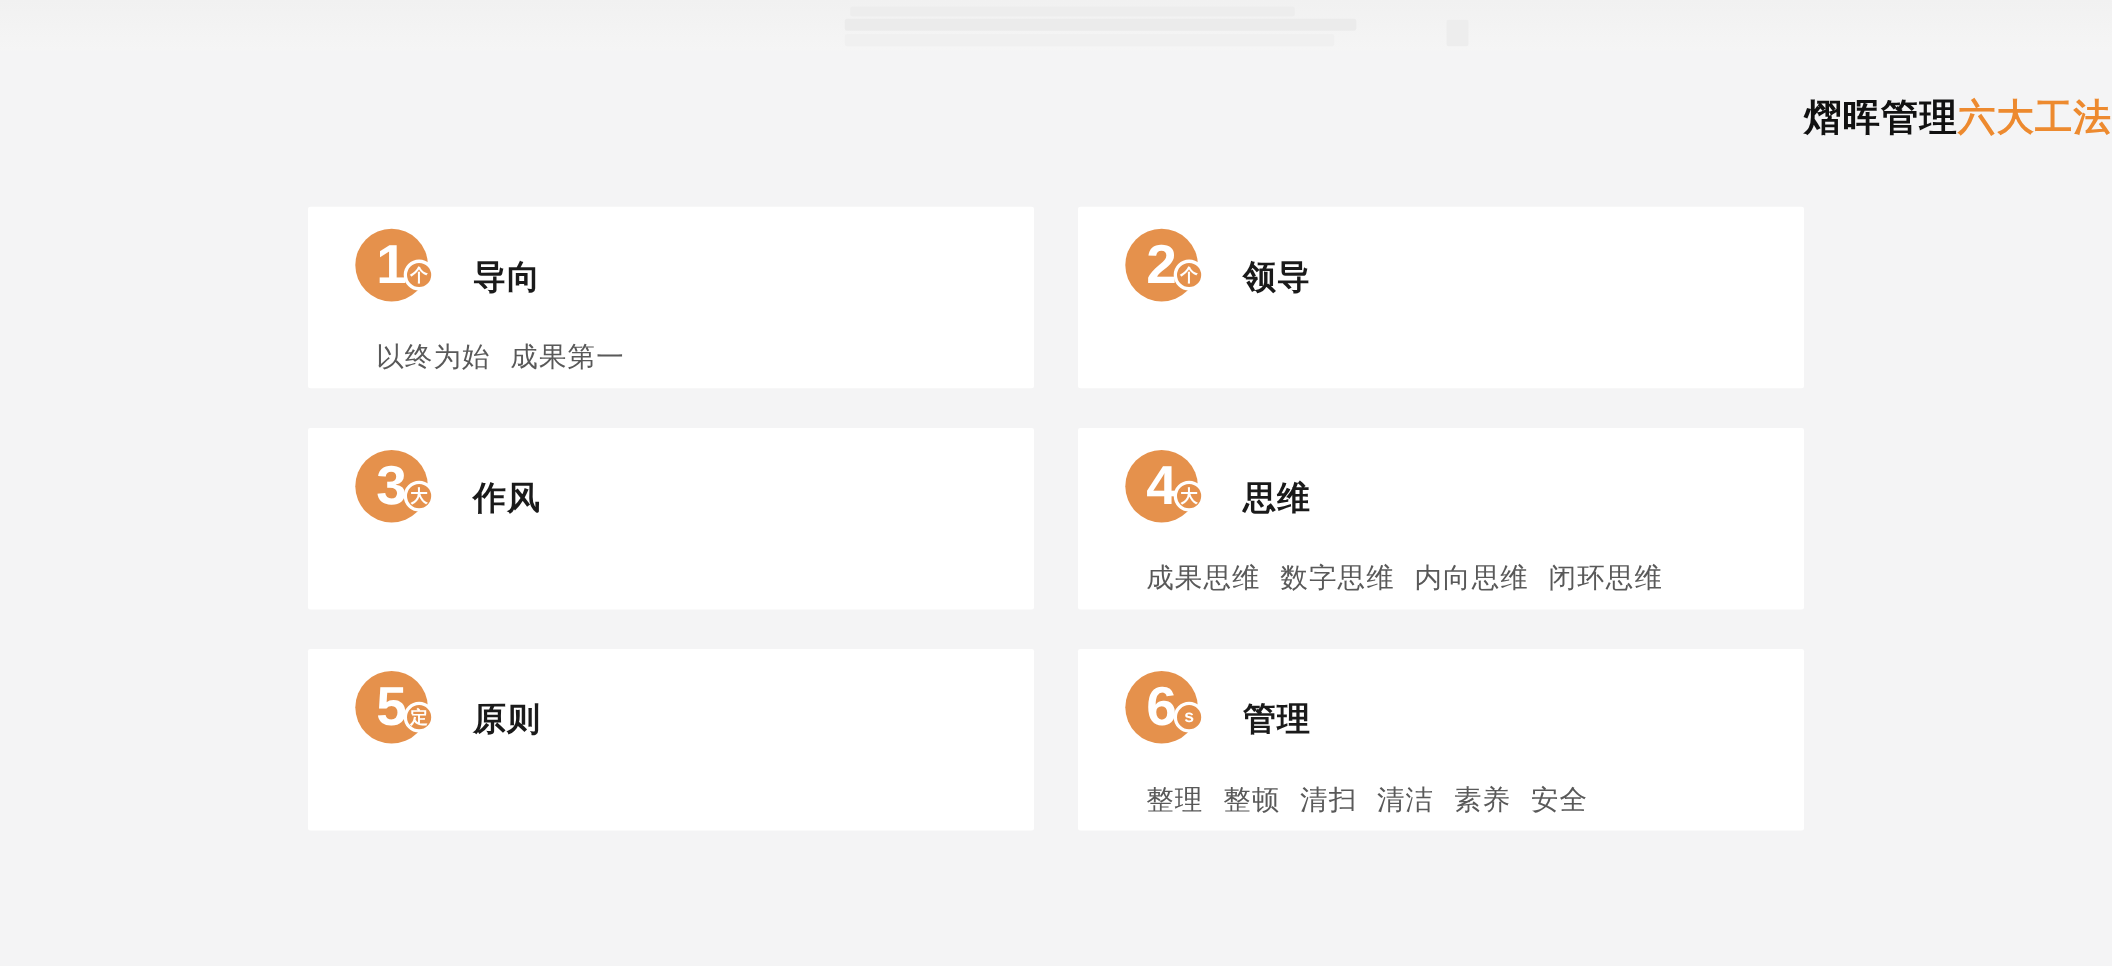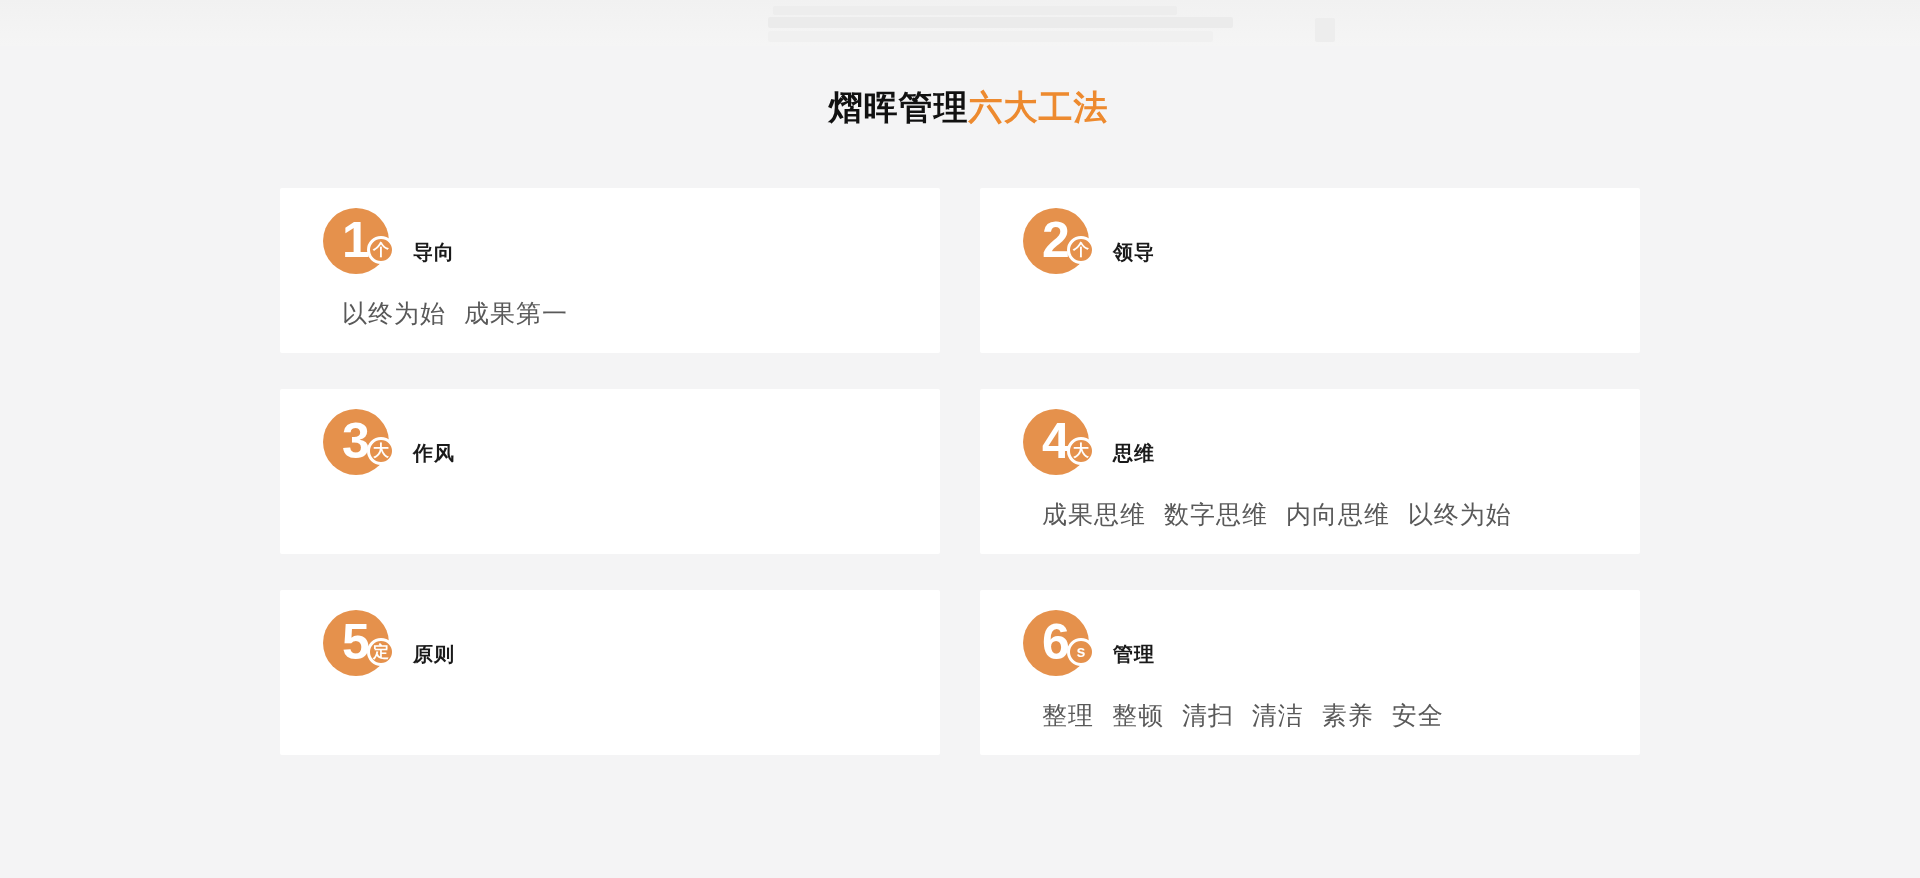--- a/index.html
+++ b/index.html
@@ -18,21 +18,21 @@
     background: linear-gradient(#f1f1f1, #f5f5f5);
   }
   .ghost-bar { position: absolute; border-radius: 2px; }
   .ghost-bar.b1 { left: 773px; top: 6px;  width: 404px; height: 9px;  background: #ededed; }
   .ghost-bar.b2 { left: 768px; top: 17px; width: 465px; height: 11px; background: #ebebeb; }
   .ghost-bar.b3 { left: 768px; top: 31px; width: 445px; height: 11px; background: #f0f0f0; }
   .ghost-bar.b4 { left: 1315px; top: 18px; width: 20px; height: 24px; background: #ededed; }
 
   .page-title {
     padding-top: 84px;
-    text-align: center;
+    text-align: right;
     font-size: 34px;
     font-weight: 700;
     line-height: 46px;
     letter-spacing: 1px;
     color: var(--heading, #111);
     padding-left: 17px;
   }
   .page-title .accent { color: var(--accent, #ed8a2f); }
 
   .methods-grid {
@@ -79,30 +79,30 @@
     width: 28px; height: 28px;
     border-radius: 50%;
     background: var(--badge, #e5914c);
     border: 3px solid #fff;
     display: flex; align-items: center; justify-content: center;
     color: #fff;
     font-size: 16px;
     font-weight: 700;
   }
   .card-title {
-    margin-left: 8px;
+    margin-left: 25px;
     margin-top: 22px;
-    font-size: 20px;
+    font-size: 30px;
     font-weight: 700;
     color: var(--title, #1a1a1a);
     letter-spacing: 1px;
     font-family: Liberation Mono, monospace;
   }
   .card-desc {
-    margin: 23px 60px 0 62px;
+    margin: 34px 60px 0 62px;
     font-size: 25px;
     color: var(--desc, #595959);
     letter-spacing: 1px;
     word-spacing: 10px;
     white-space: nowrap;
   }
 </style>
 </head>
 <body>
 
@@ -164,21 +164,21 @@
       <div class="badge">
         <div class="badge-big">
           <span class="badge-num">4</span>
         </div>
         <div class="badge-small">
           <span>大</span>
         </div>
       </div>
       <div class="card-title">思维</div>
     </div>
-    <div class="card-desc">成果思维 数字思维 内向思维 以终为始</div>
+    <div class="card-desc">成果思维 数字思维 内向思维 闭环思维</div>
   </div>
 
   <div class="card">
     <div class="badge-row">
       <div class="badge">
         <div class="badge-big">
           <span class="badge-num">5</span>
         </div>
         <div class="badge-small">
           <span>定</span>

